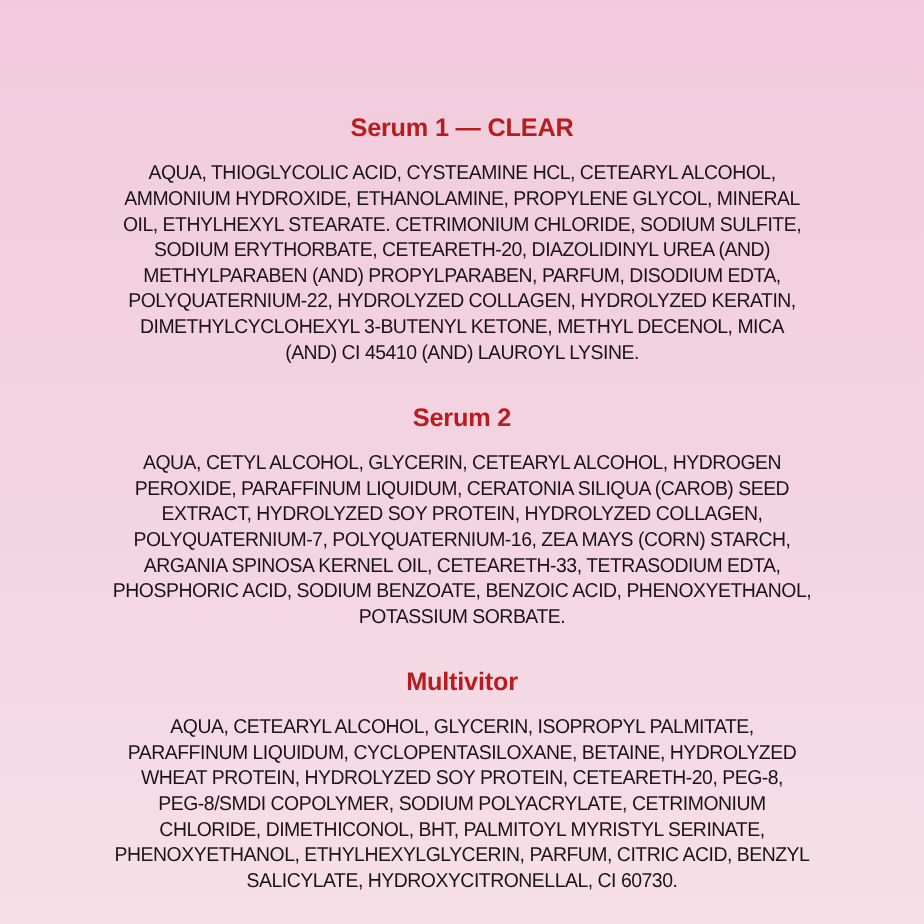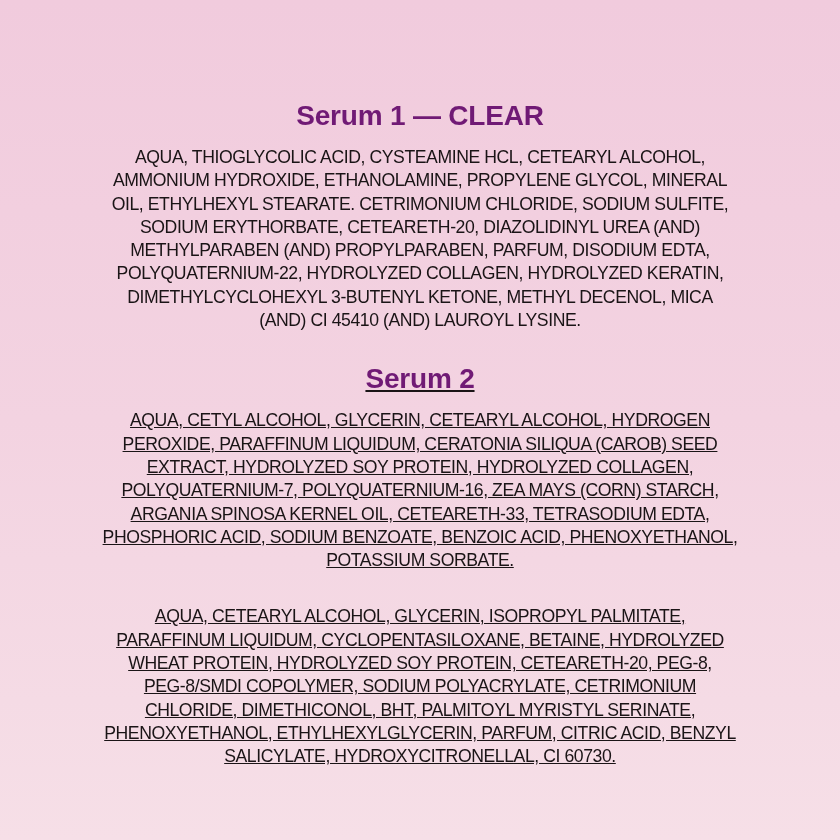--- a/index.html
+++ b/index.html
@@ -20,27 +20,26 @@
       left: 0;
       top: 102px;
       width: 840px;
       text-align: center;
     }
     .section {
       margin: 0 auto;
     }
     .section + .section {
       margin-top: 33px;
-      text-decoration: underline;
     }
     .heading {
       font-weight: bold;
-      font-size: 28px;
+      font-size: 23px;
       line-height: 28px;
-      color: #701a75;
+      color: #b91c1c;
       letter-spacing: -0.2px;
       margin: 0;
     }
     .lines {
       margin: 16px;
       padding: 0;
       list-style: none;
     }
     .line {
       font-size: 18.2px;
@@ -76,20 +75,21 @@
       <li class="line">PEROXIDE, PARAFFINUM LIQUIDUM, CERATONIA SILIQUA (CAROB) SEED</li>
       <li class="line">EXTRACT, HYDROLYZED SOY PROTEIN, HYDROLYZED COLLAGEN,</li>
       <li class="line">POLYQUATERNIUM-7, POLYQUATERNIUM-16, ZEA MAYS (CORN) STARCH,</li>
       <li class="line">ARGANIA SPINOSA KERNEL OIL, CETEARETH-33, TETRASODIUM EDTA,</li>
       <li class="line">PHOSPHORIC ACID, SODIUM BENZOATE, BENZOIC ACID, PHENOXYETHANOL,</li>
       <li class="line">POTASSIUM SORBATE.</li>
     </ul>
   </section>
 
   <section class="section">
+    <h2 class="heading">Multivitor</h2>
     <ul class="lines">
       <li class="line">AQUA, CETEARYL ALCOHOL, GLYCERIN, ISOPROPYL PALMITATE,</li>
       <li class="line">PARAFFINUM LIQUIDUM, CYCLOPENTASILOXANE, BETAINE, HYDROLYZED</li>
       <li class="line">WHEAT PROTEIN, HYDROLYZED SOY PROTEIN, CETEARETH-20, PEG-8,</li>
       <li class="line">PEG-8/SMDI COPOLYMER, SODIUM POLYACRYLATE, CETRIMONIUM</li>
       <li class="line">CHLORIDE, DIMETHICONOL, BHT, PALMITOYL MYRISTYL SERINATE,</li>
       <li class="line">PHENOXYETHANOL, ETHYLHEXYLGLYCERIN, PARFUM, CITRIC ACID, BENZYL</li>
       <li class="line">SALICYLATE, HYDROXYCITRONELLAL, CI 60730.</li>
     </ul>
   </section>

